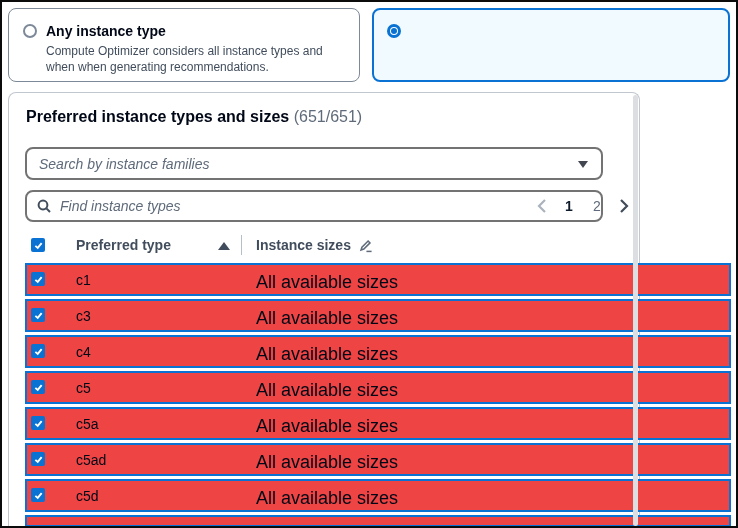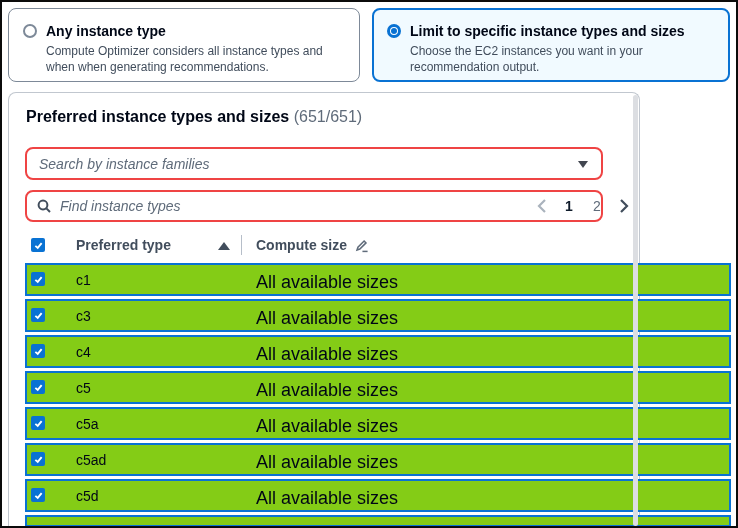--- a/index.html
+++ b/index.html
@@ -55,21 +55,21 @@
   .scrollbar-track {
     position: absolute; top: 2px; right: 1px; bottom: 0; width: 5px;
     background: #dcdee2; border-radius: 3px;
   }
   .panel-title { position: absolute; left: 17px; top: 13px; font-size: 16px; line-height: 22px; }
   .panel-title .t { font-weight: 700; color: #000716; }
   .panel-title .c { font-weight: 400; color: #5f6b7a; }
 
   .field {
     position: absolute; left: 16px; width: 578px;
-    border: 2px solid #ef4444; border-radius: 8px; background: #fff;
+    border: 2px solid #737373; border-radius: 8px; background: #fff;
   }
   .field input {
     width: 100%; height: 100%; border: none; outline: none; background: transparent;
     font-family: "Liberation Sans", sans-serif; font-size: 14px; color: #000716;
   }
   .field input::placeholder { font-style: italic; color: #5f6b7a; opacity: 1; }
   .select-field { top: 54px; height: 33px; }
   .select-field input { padding: 0 34px 0 12px; }
   .caret-down {
     position: absolute; right: 13px; top: 12px; width: 0; height: 0;
@@ -108,21 +108,21 @@
 
   .checkbox {
     width: 14px; height: 14px; border-radius: 2px; background: #0972d3;
     display: inline-flex; align-items: center; justify-content: center; cursor: pointer;
   }
   .thead .checkbox { position: absolute; left: 6px; top: 9px; }
 
   .tbody { margin-top: 2px; }
   .row {
     position: relative; height: 33px; margin-bottom: 3px;
-    border: 2px solid #0972d3; background: #84cc16; cursor: pointer;
+    border: 2px solid #0972d3; background: #ef4444; cursor: pointer;
   }
   .row .checkbox { position: absolute; left: 4px; top: 7px; }
   .row .cell-type { position: absolute; left: 49px; top: 7px; font-size: 14px; color: #000716; }
   .row .cell-size { position: absolute; left: 229px; top: 7px; font-size: 18px; color: #000716; }
   .row.partial { height: 12px; overflow: hidden; margin-bottom: 0; }
 </style>
 </head>
 <body>
 
 <div id="frame"></div>
@@ -130,24 +130,20 @@
 <div class="tiles">
   <div class="tile tile-left">
     <span class="radio"></span>
     <span>
       <div class="tile-title">Any instance type</div>
       <div class="tile-desc">Compute Optimizer considers all instance types and when when generating recommendations.</div>
     </span>
   </div>
   <div class="tile tile-right selected">
     <span class="radio checked"></span>
-    <span>
-      <div class="tile-title">Limit to specific instance types and sizes</div>
-      <div class="tile-desc">Choose the EC2 instances you want in your recommendation output.</div>
-    </span>
   </div>
 </div>
 
 <div class="panel">
   <div class="panel-title">
     <span class="t">Preferred instance types and sizes</span>
     <span class="c">(651/651)</span>
   </div>
 
   <div class="field select-field">
@@ -184,21 +180,21 @@
     <div class="thead">
       <span class="checkbox">
         <svg width="11" height="11" viewBox="0 0 14 14" fill="none" stroke="#ffffff" stroke-width="2.4">
           <polyline points="3,7.5 6,10 11,4"></polyline>
         </svg>
       </span>
       <span class="th-type">Preferred type</span>
       <span class="sort-asc"></span>
       <span class="col-divider"></span>
       <span class="th-size-wrap">
-        <span class="th-size">Compute size</span>
+        <span class="th-size">Instance sizes</span>
         <svg width="15" height="15" viewBox="0 0 16 16" fill="none" stroke="#5f6b7a" stroke-width="1.6">
           <path d="M10.8 3.2 l2 2 L6.2 11.8 l-3 1 1-3 Z"></path>
           <line x1="9" y1="14.3" x2="14.5" y2="14.3"></line>
         </svg>
       </span>
     </div>
     <div class="tbody">
   <div class="row">
     <span class="checkbox">
       <svg width="11" height="11" viewBox="0 0 14 14" fill="none" stroke="#ffffff" stroke-width="2.4">

